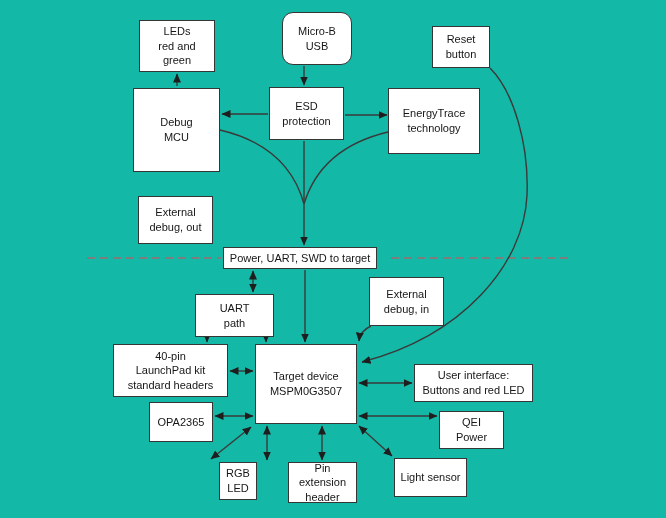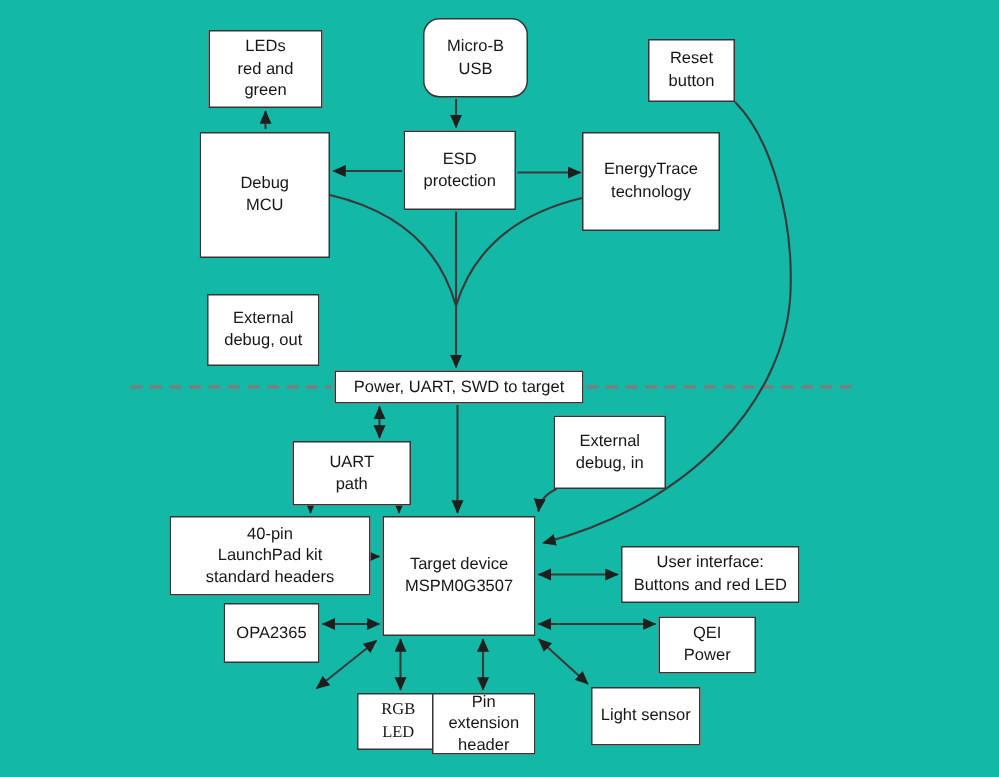--- a/index.html
+++ b/index.html
@@ -107,45 +107,45 @@
 
   <div class="node" style="left:269px; top:87px; width:75px; height:53px;">ESD
 protection</div>
 
   <div class="node" style="left:388px; top:88px; width:92px; height:66px;">EnergyTrace
 technology</div>
 
   <div class="node" style="left:138px; top:196px; width:75px; height:48px;">External
 debug, out</div>
 
-  <div class="node" style="left:223px; top:247px; width:166px; height:22px;">Power, UART, SWD to target</div>
+  <div class="node" style="left:223px; top:247px; width:154px; height:22px;">Power, UART, SWD to target</div>
 
   <div class="node" style="left:195px; top:294px; width:79px; height:43px;">UART
 path</div>
 
   <div class="node" style="left:369px; top:277px; width:75px; height:49px;">External
 debug, in</div>
 
-  <div class="node" style="left:113px; top:344px; width:134px; height:53px;">40-pin
+  <div class="node" style="left:113px; top:344px; width:115px; height:53px;">40-pin
 LaunchPad kit
 standard headers</div>
 
   <div class="node" style="left:255px; top:344px; width:102px; height:80px;">Target device
 MSPM0G3507</div>
 
   <div class="node" style="left:414px; top:364px; width:119px; height:38px;">User interface:
 Buttons and red LED</div>
 
   <div class="node" style="left:149px; top:402px; width:64px; height:40px;">OPA2365</div>
 
   <div class="node" style="left:439px; top:411px; width:65px; height:38px;">QEI
 Power</div>
 
 
-  <div class="node" style="left:238px; top:462px; width:55px; height:38px;font-family:Liberation Serif, serif;">RGB
+  <div class="node" style="left:219px; top:462px; width:38px; height:38px;">RGB
 LED</div>
 
   <div class="node" style="left:288px; top:462px; width:69px; height:41px;">Pin
 extension
 header</div>
 
   <div class="node" style="left:394px; top:458px; width:73px; height:39px;">Light sensor</div>
 
 </div>
 

